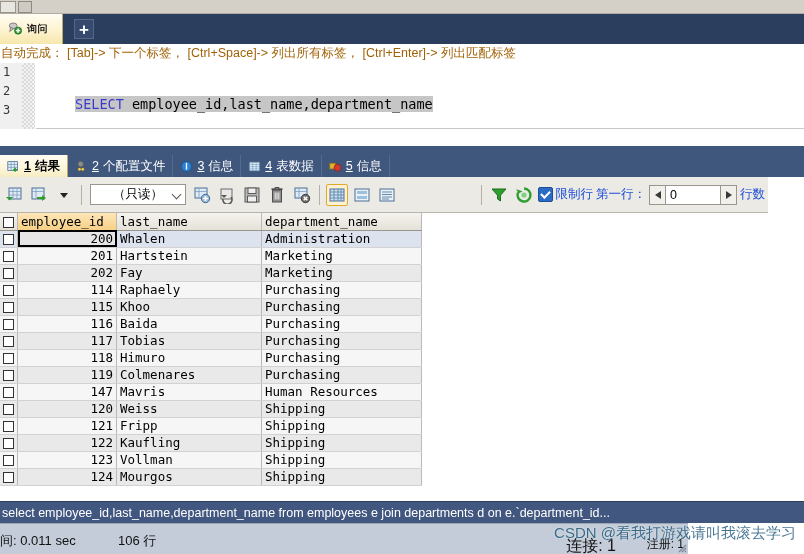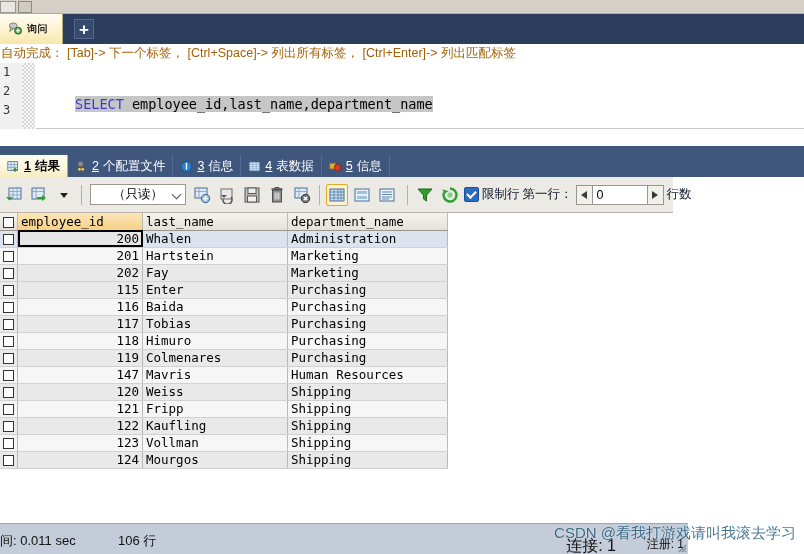--- a/index.html
+++ b/index.html
@@ -110,21 +110,21 @@
   .rtab.active {
     background: linear-gradient(to bottom,#fffdf3 0%,#fdf6dc 60%,#f7ecc0 100%);
     color: #000; font-weight: 700;
     border-right: 1px solid #b9ab76;
   }
   .rtab u { text-decoration: underline; }
   .rtab .ti { width: 13px; height: 13px; display:inline-block; flex:none; }
 
   
   .gridtoolbar {
-    position: absolute; left: 0; top: 177px; width: 673px; height: 36px;
+    position: absolute; left: 0; top: 177px; width: 768px; height: 36px;
     background: #eceae4;
     border-bottom: 1px solid #b8b4ac;
     display: flex; align-items: center;
     padding: 0 3px;
     gap: 3px;
   }
   .tb-ico {
     width: 22px; height: 22px; flex: none;
     display: flex; align-items: center; justify-content: center;
   }
@@ -145,21 +145,21 @@
   .chk-blue {
     width: 15px; height: 15px; background: #2a6bc4; border: 1px solid #1e4f96;
     border-radius: 2px; display:flex; align-items:center; justify-content:center;
     flex: none;
   }
   .chk-blue:after {
     content:''; width:7px; height:4px;
     border-left:2px solid #fff; border-bottom:2px solid #fff;
     transform: rotate(-45deg) translate(1px,-1px);
   }
-  .tb-label { font-size: 12.5px; color: #0f172a; white-space: nowrap; flex:none; }
+  .tb-label { font-size: 12.5px; color: #1d4ed8; white-space: nowrap; flex:none; }
   .spin {
     display: flex; align-items: center; flex: none;
   }
   .spin .arrow {
     width: 17px; height: 20px; background: #f2f0ea; border: 1px solid #9a968e;
     display: flex; align-items: center; justify-content: center;
   }
   .spin .arrow i {
     width: 0; height: 0; border-top: 4px solid transparent;
     border-bottom: 4px solid transparent;
@@ -483,21 +483,21 @@
     <span class="tb-label">行数</span>
   </div>
 
   <div class="grid">
     <table class="dg">
       <thead>
         <tr>
           <th class="selcol">
             <div class="cbx"></div>
           </th>
-          <th class="hl" style="width:125px">employee_id</th>
+          <th class="hl" style="width:99px">employee_id</th>
           <th style="width:145px">last_name</th>
           <th style="width:160px">department_name</th>
         </tr>
       </thead>
       <tbody>
           <tr class="rowsel">
             <td class="selcol">
               <div class="cbx"></div>
             </td>
             <td class="num active-cell">200</td>
@@ -513,26 +513,34 @@
             <td>Marketing</td>
           </tr>
           <tr class="alt">
             <td class="selcol">
               <div class="cbx"></div>
             </td>
             <td class="num">202</td>
             <td>Fay</td>
             <td>Marketing</td>
           </tr>
+          <tr class="norm">
+            <td class="selcol">
+              <div class="cbx"></div>
+            </td>
+            <td class="num">114</td>
+            <td>Raphaely</td>
+            <td>Purchasing</td>
+          </tr>
           <tr class="alt">
             <td class="selcol">
               <div class="cbx"></div>
             </td>
             <td class="num">115</td>
-            <td>Enter</td>
+            <td>Khoo</td>
             <td>Purchasing</td>
           </tr>
           <tr class="norm">
             <td class="selcol">
               <div class="cbx"></div>
             </td>
             <td class="num">116</td>
             <td>Baida</td>
             <td>Purchasing</td>
           </tr>
@@ -605,20 +613,23 @@
               <div class="cbx"></div>
             </td>
             <td class="num">124</td>
             <td>Mourgos</td>
             <td>Shipping</td>
           </tr>
         </tbody>
     </table>
   </div>
 
+  <div class="echo">
+    <span>select employee_id,last_name,department_name from employees e join departments d on e.`department_id...</span>
+  </div>
 
   <div class="status">
     <span class="time">间: 0.011 sec</span>
     <span class="rows">106 行</span>
     <span class="conn">连接: 1</span>
     <span class="reg">注册: 1</span>
     <span class="grip">
       <svg width="12" height="12" viewBox="0 0 12 12">
         <path d="M11 4L4 11M11 7L7 11M11 10l-1 1" stroke="#7c8899" stroke-width="1.3"></path>
       </svg>

